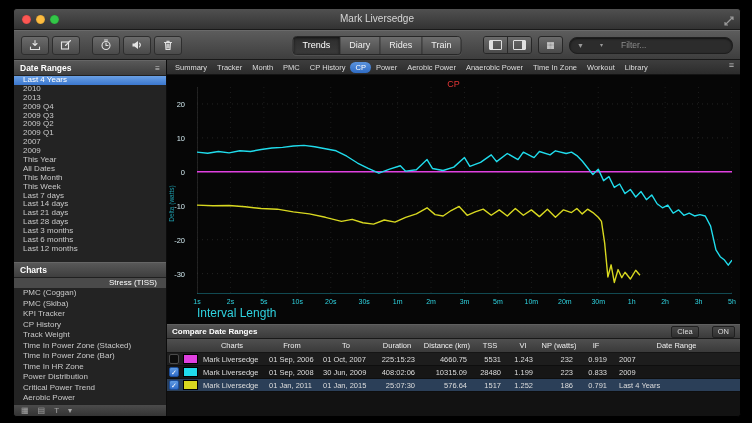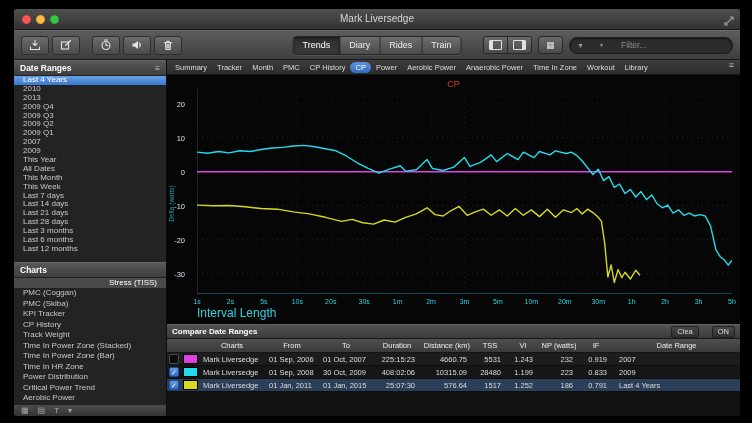--- a/index.html
+++ b/index.html
@@ -374,21 +374,21 @@
             </div>
             <div class="trow">
               <div class="td cb-wrap">
                 <div class="checkbox checked">✓</div>
               </div>
               <div class="td cb-wrap">
                 <div class="swatch" style="background: rgb(32, 220, 236);"></div>
               </div>
               <div class="td txt">Mark Liversedge</div>
               <div class="td txt">01 Sep, 2008</div>
-              <div class="td txt">30 Oct, 2009</div>
+              <div class="td txt">30 Jun, 2009</div>
               <div class="td num">408:02:06</div>
               <div class="td num">10315.09</div>
               <div class="td num">28480</div>
               <div class="td num">1.199</div>
               <div class="td num">223</div>
               <div class="td num">0.833</div>
               <div class="td range">2009</div>
             </div>
             <div class="trow selected">
               <div class="td cb-wrap">

